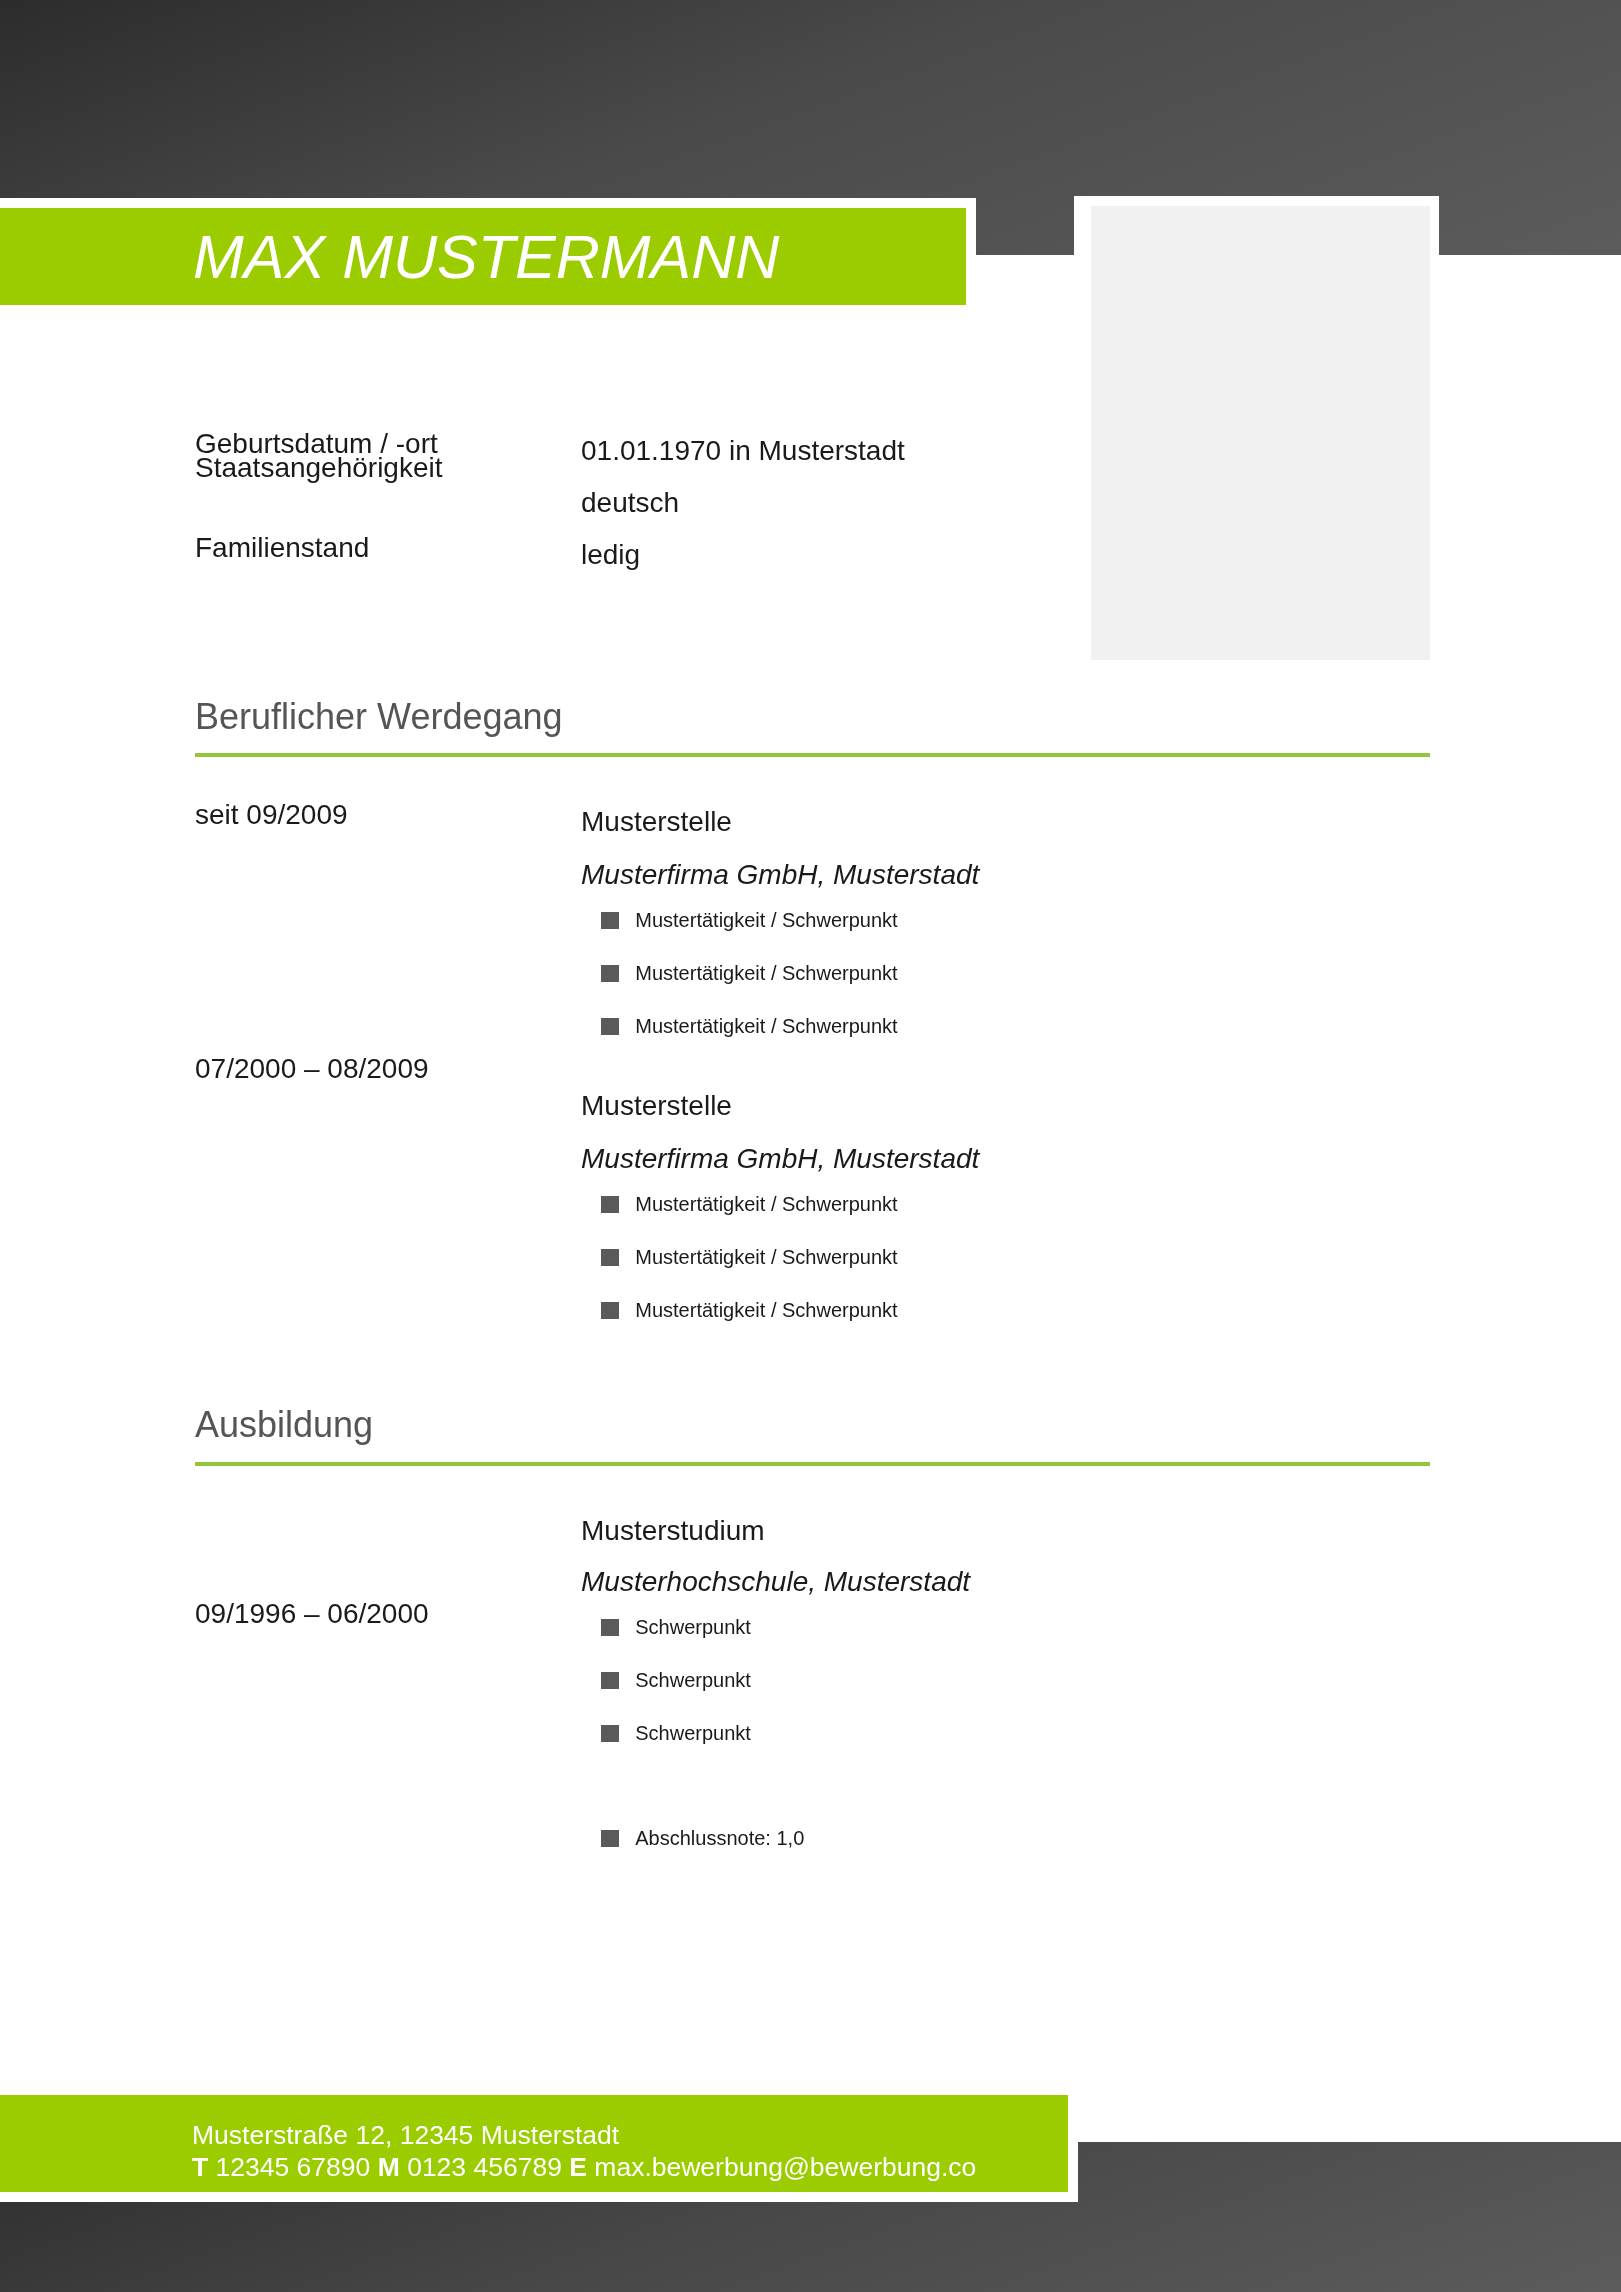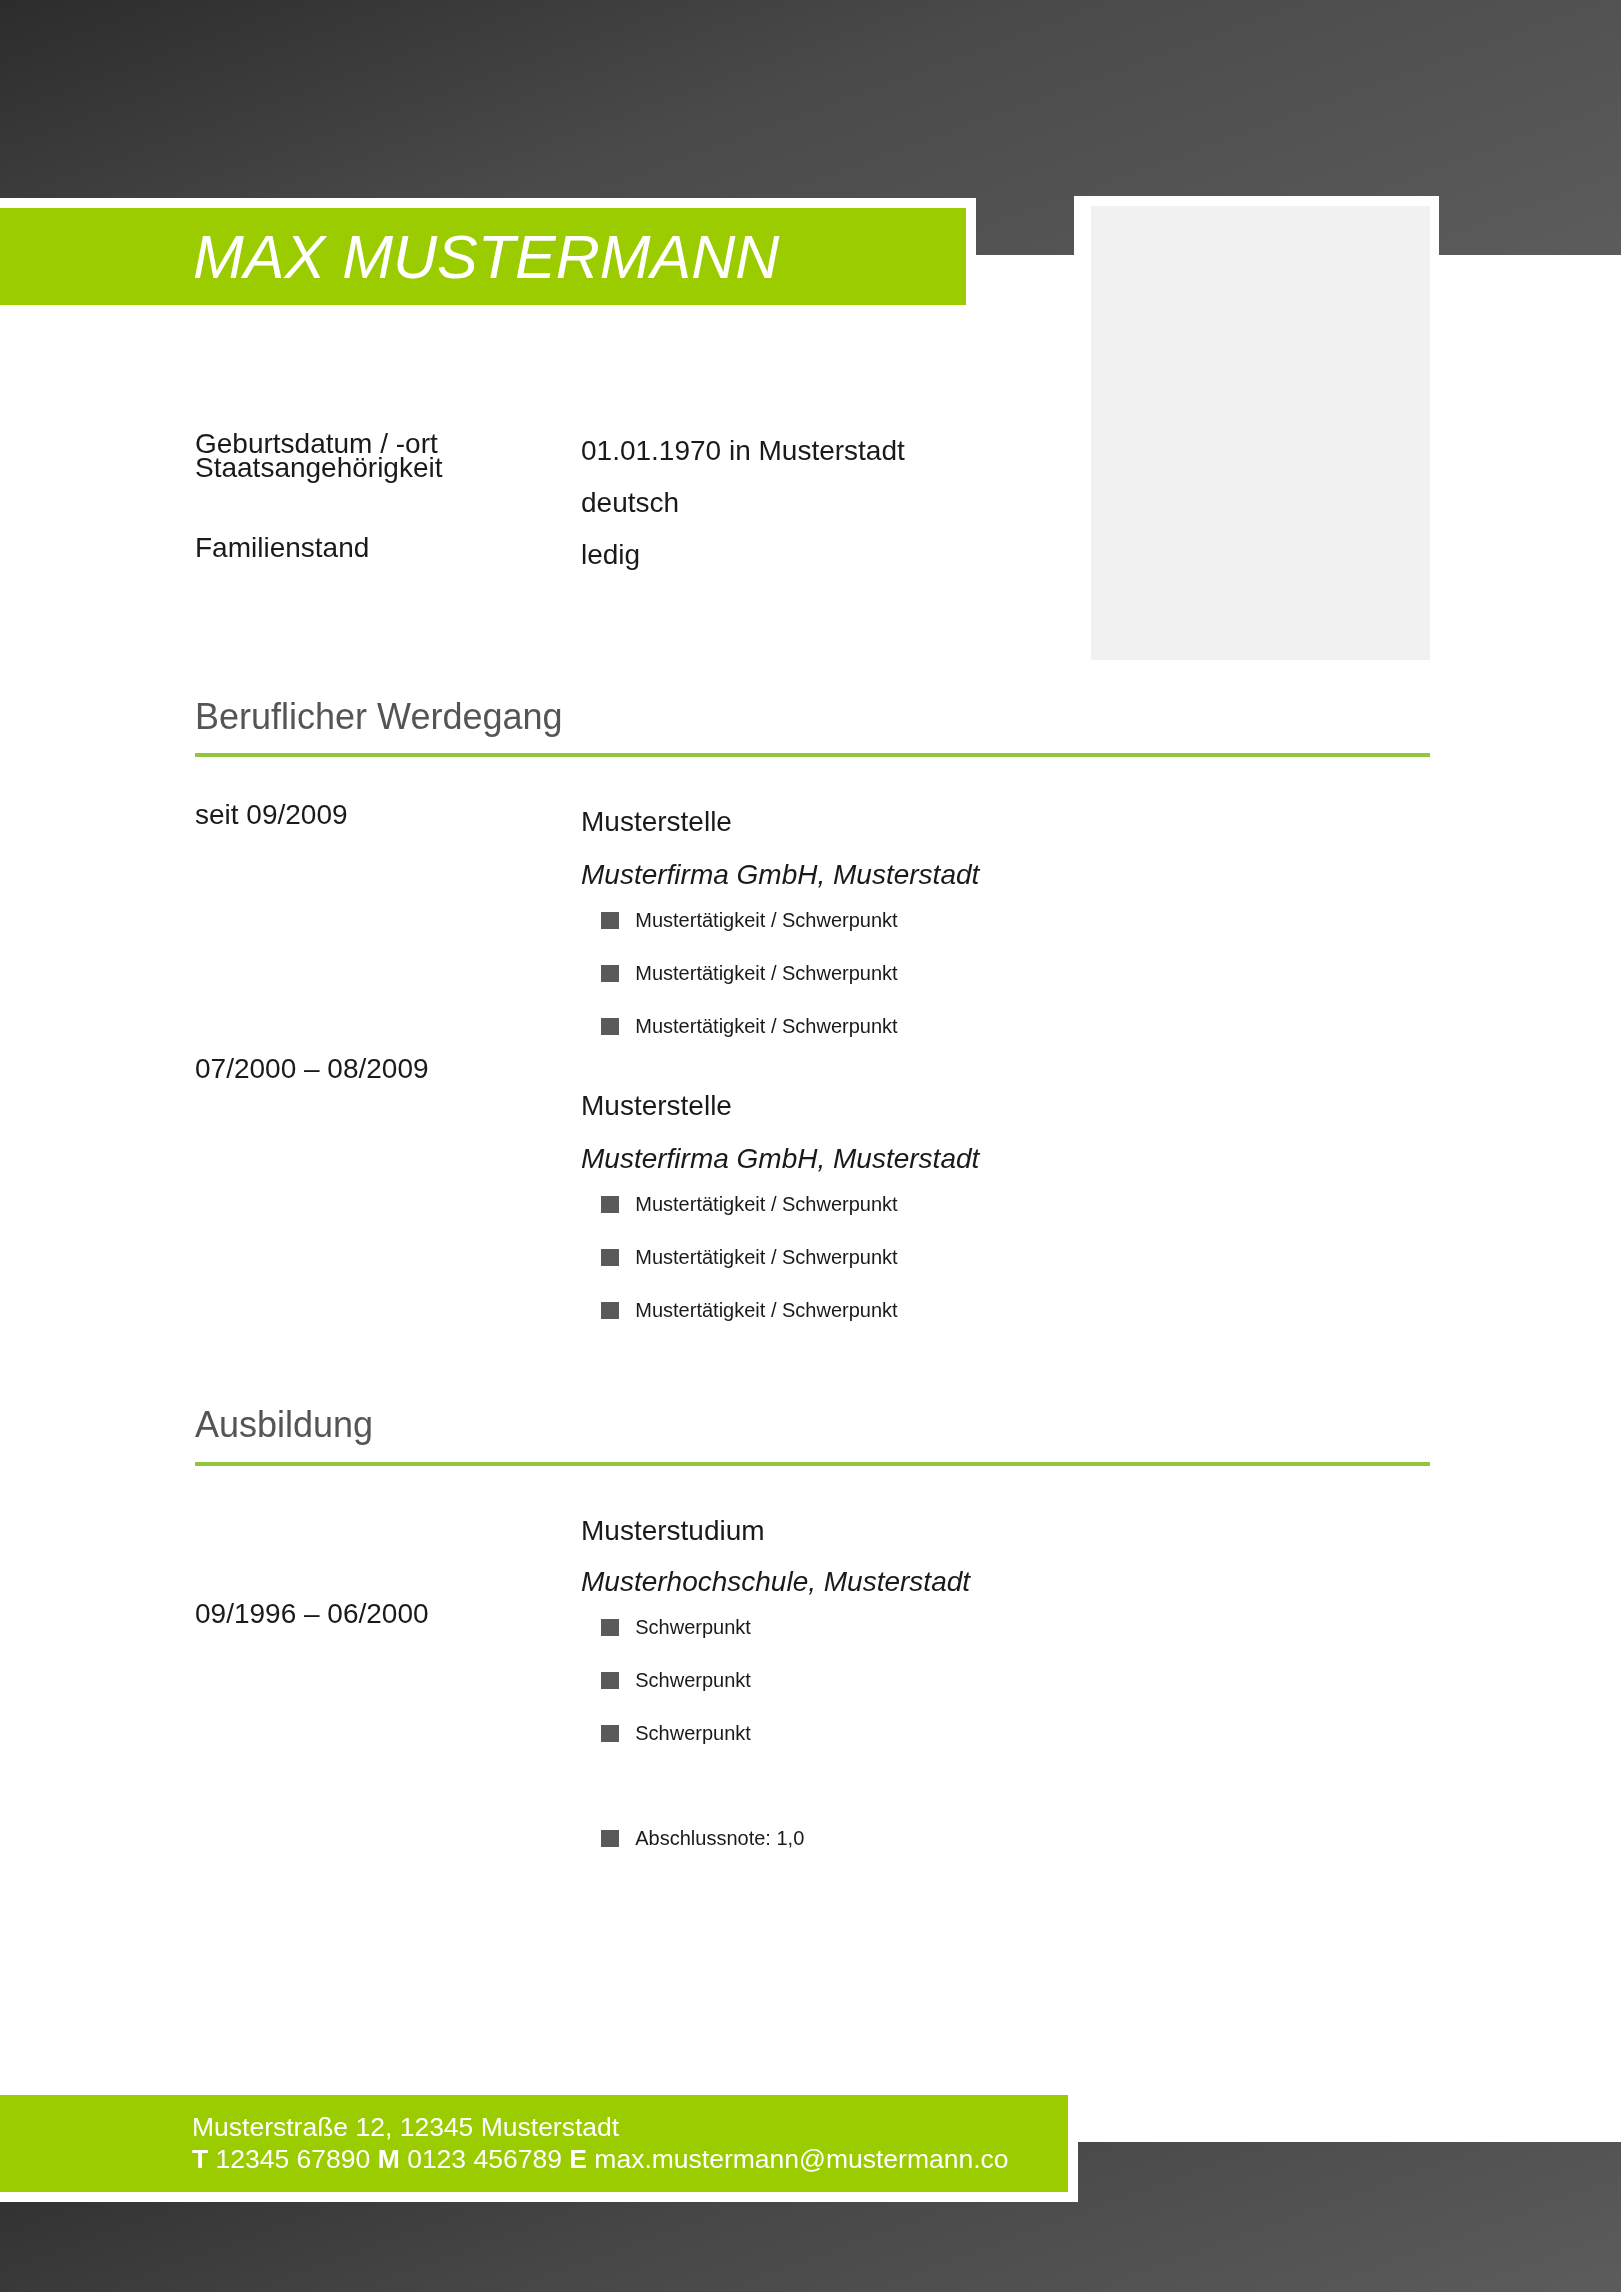--- a/index.html
+++ b/index.html
@@ -53,21 +53,21 @@
   }
   .footer-frame {
     position: absolute; left: 0; top: 2091px; width: 1078px; height: 111px;
     background: #ffffff;
   }
   .footer-bar {
     position: absolute; left: 0; top: 2095px; width: 1068px; height: 97px;
     background: #9bcc00;
   }
   .footer-line {
-    position: absolute; left: 192px; font-size: 26.5px; color: #ffffff; line-height: 31px; white-space: nowrap;
+    position: absolute; left: 192px; font-size: 26.5px; color: #ffffff; line-height: 31px; white-space: nowrap; margin-top: 8px;
   }
   .footer-line b { font-weight: bold; }
 </style>
 </head>
 <body>
 
 <div class="top-band"></div>
 <div class="name-frame"></div>
 <div class="name-bar"></div>
 <div class="name-title">MAX MUSTERMANN</div>
@@ -149,15 +149,15 @@
 <div class="bottom-band"></div>
 <div class="footer-frame"></div>
 <div class="footer-bar"></div>
 <div class="footer-line" style="top:2112px">Musterstraße 12, 12345 Musterstadt</div>
 <div class="footer-line" style="top:2144px">
   <b>T</b>
   <span>12345 67890</span>
   <b>M</b>
   <span>0123 456789</span>
   <b>E</b>
-  <span>max.mustermann@mustermann.co</span>
+  <span>max.bewerbung@bewerbung.co</span>
 </div>
 
 
 </body></html>

